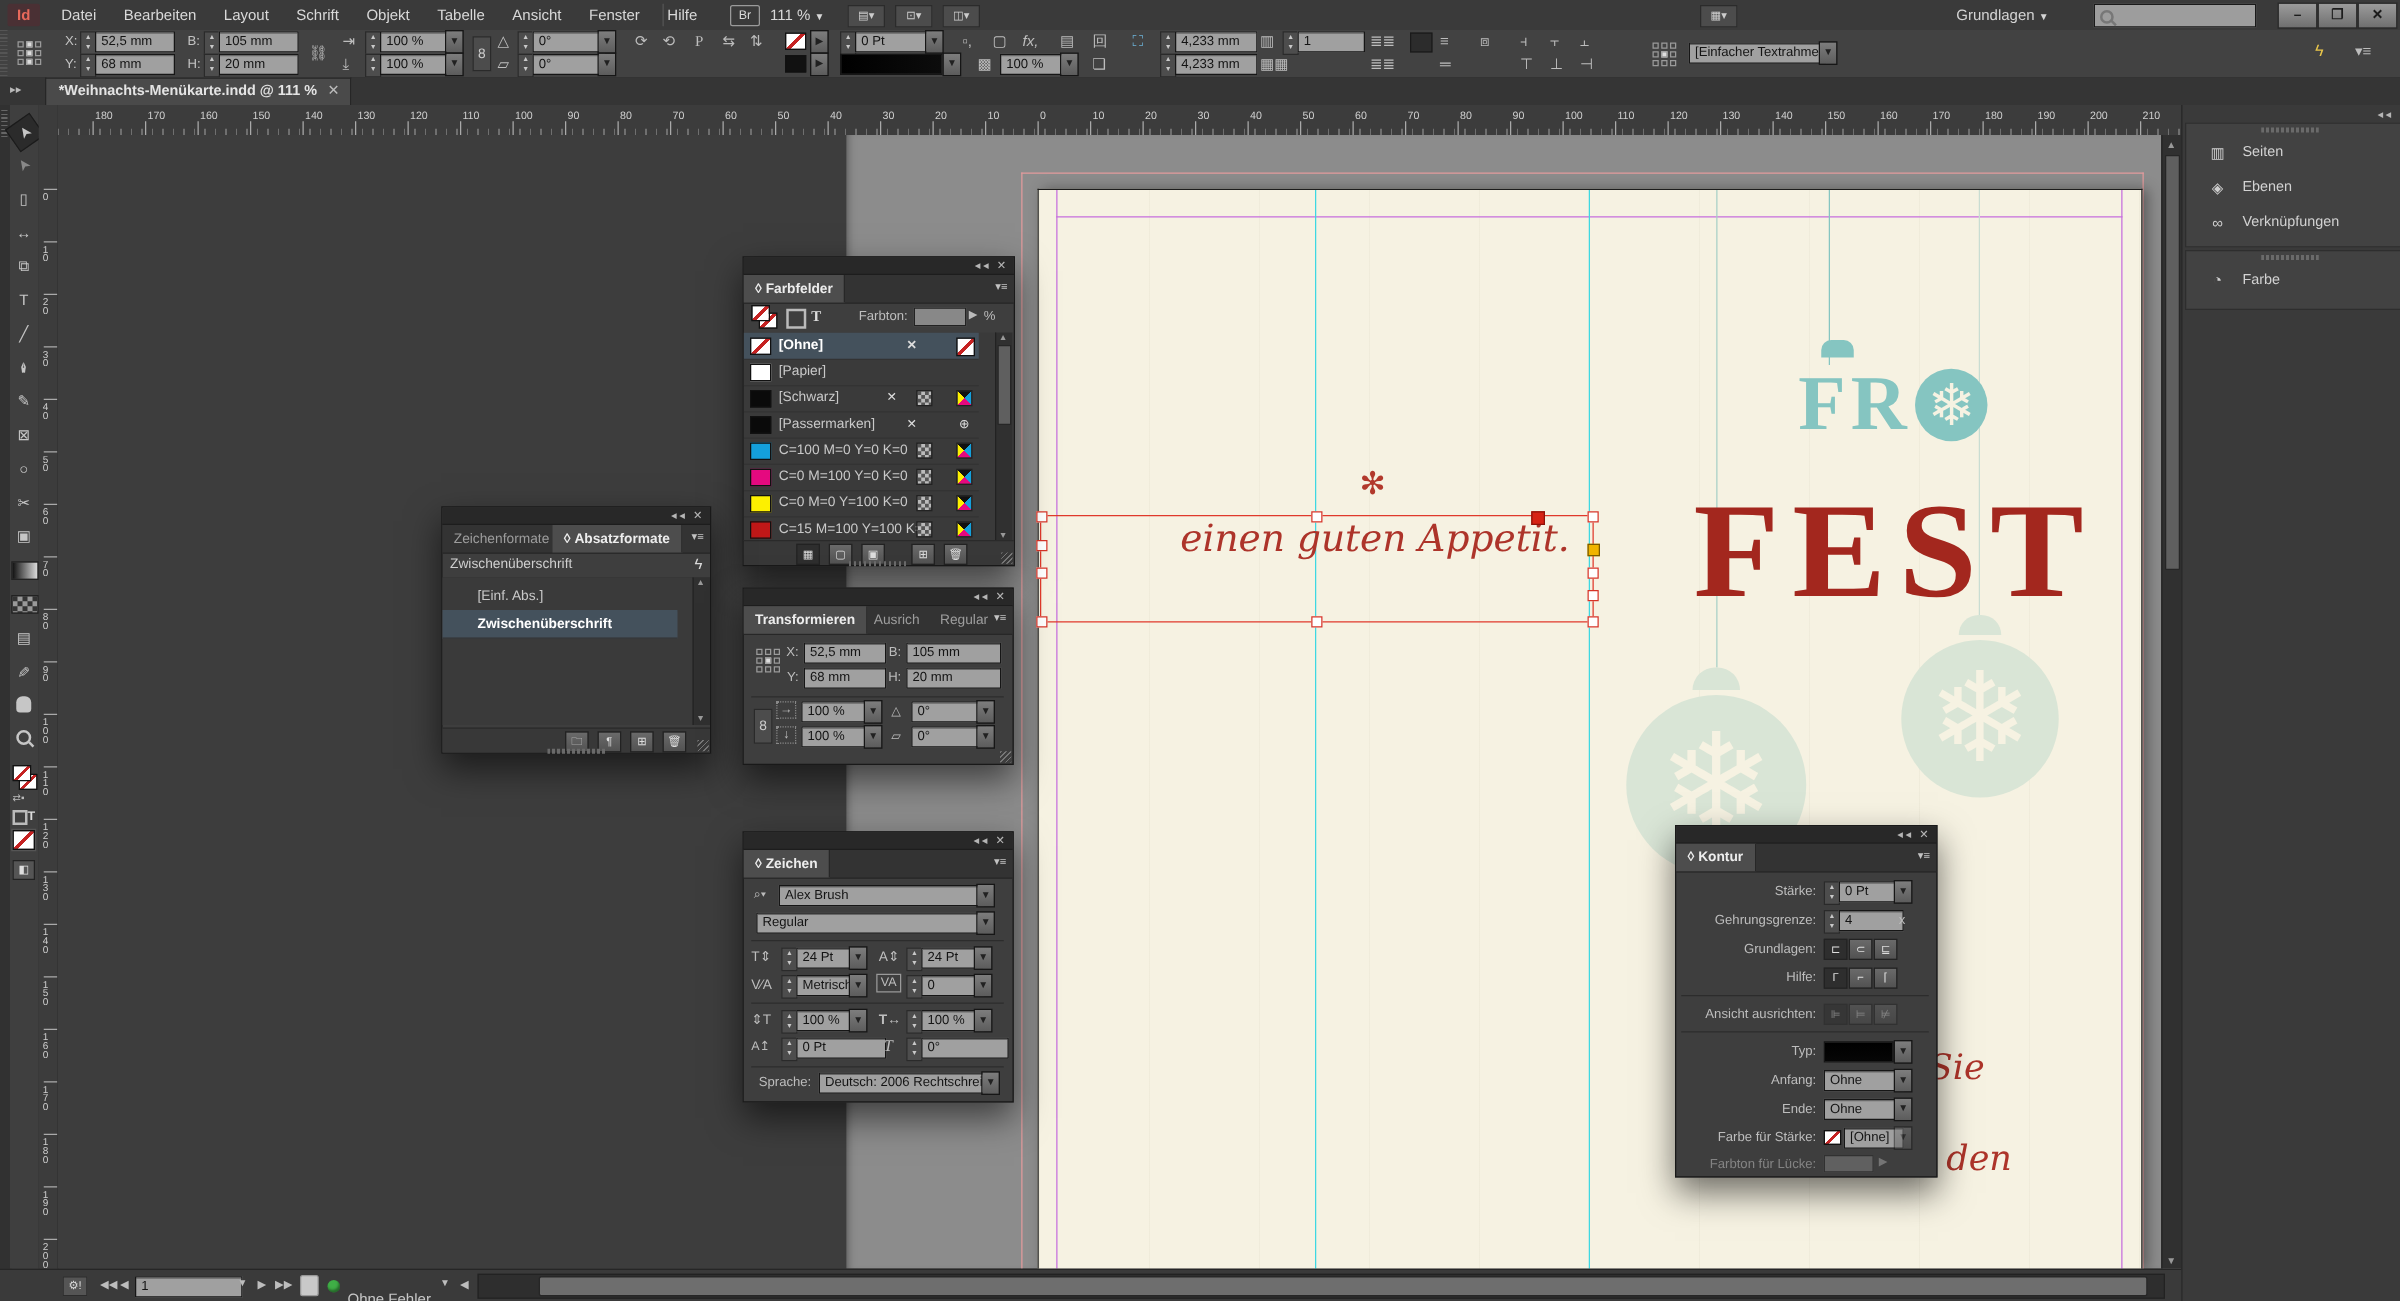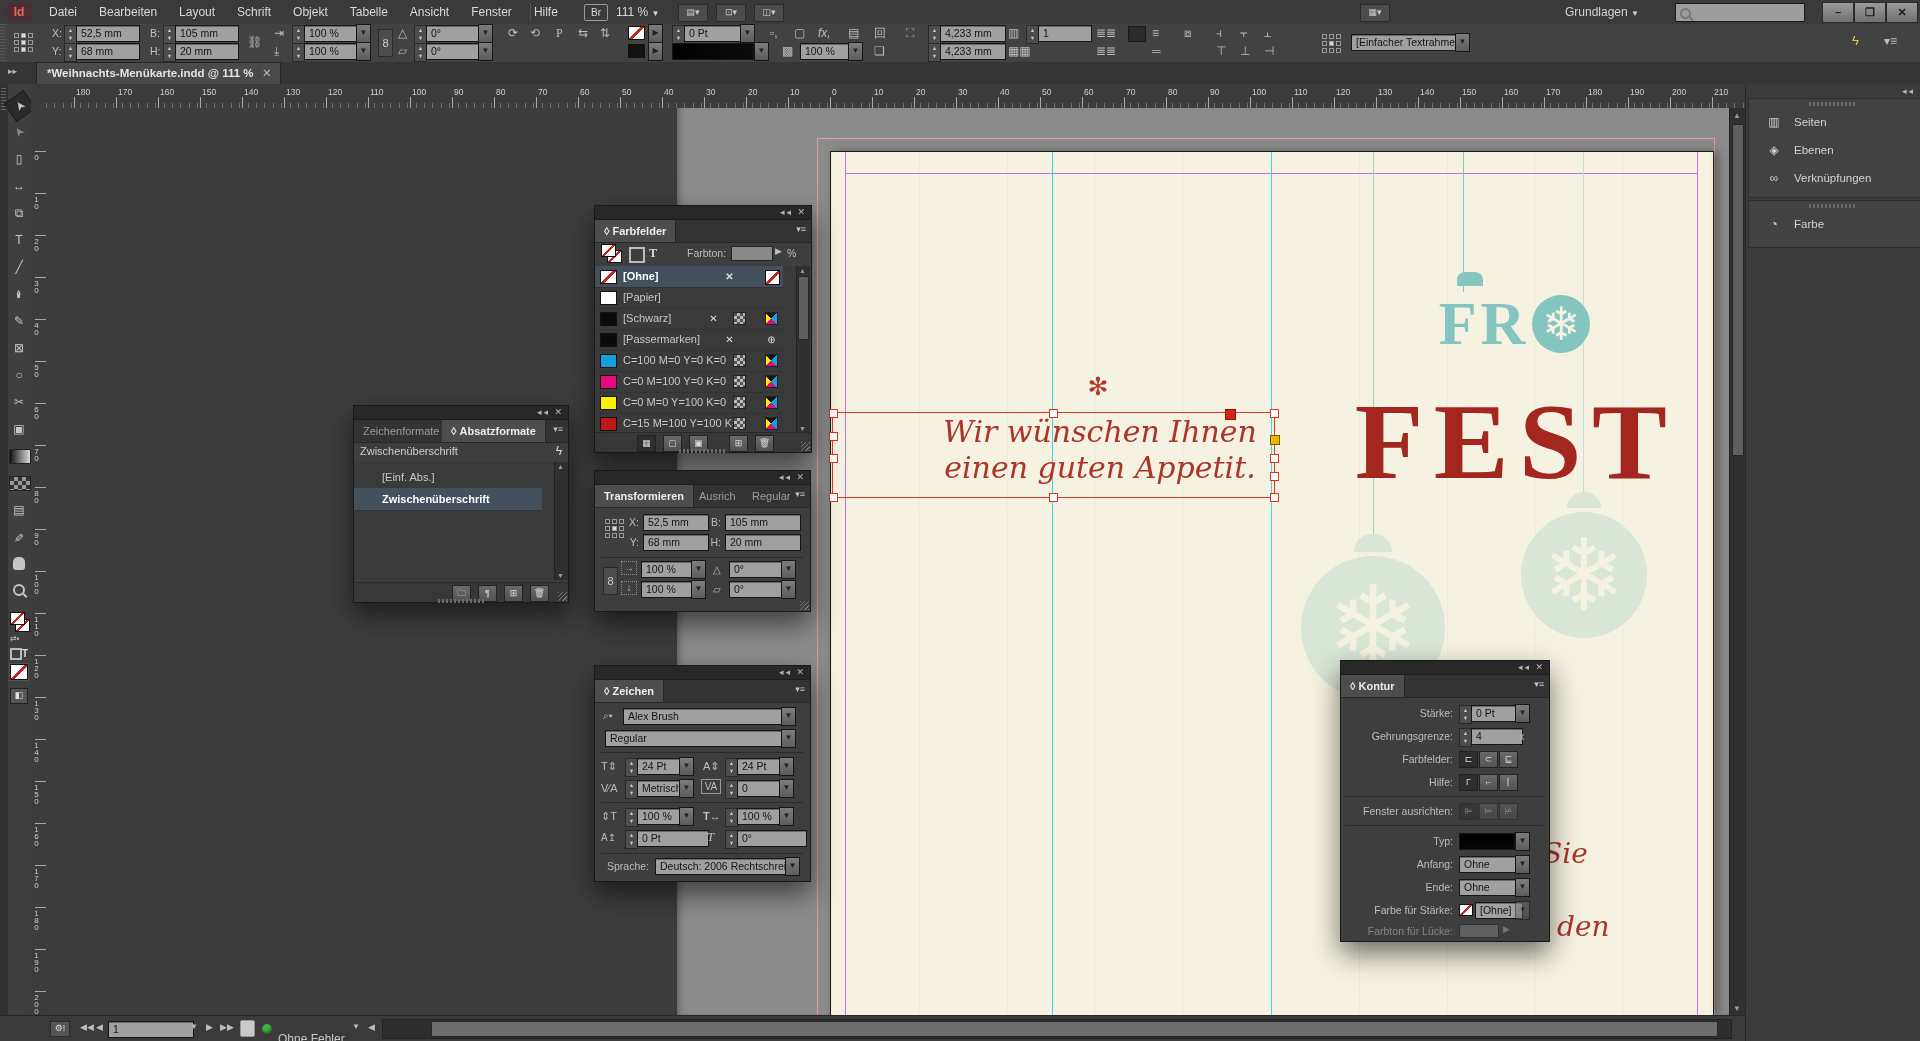--- a/index.html
+++ b/index.html
@@ -416,21 +416,20 @@
         <span class="serif-title" style="font-size:62px;color:#85c5c1;letter-spacing:4px;">FR</span>
         <span class="abs" style="left:146px;top:-16px;width:26px;height:14px;background:#85c5c1;border-radius:8px 8px 0 0;"></span>
         <span style="display:inline-block;width:58px;height:58px;border-radius:50%;background:#85c5c1;color:#f6f2e2;text-align:center;line-height:58px;font-size:46px;margin:0 3px;"><span>❄</span></span>
       </div>
 
       <div class="abs serif-title" style="left:480px;top:228px;width:410px;text-align:center;font-size:108px;color:#a3271e;letter-spacing:10px;transform:scaleX(1.04);">FEST</div>
 
       <div class="abs" style="left:252px;top:220px;width:30px;text-align:center;font-size:25px;color:#b2392c;"><span>✻</span></div>
 
       <div class="abs script" style="left:98px;top:262px;width:342px;text-align:center;font-size:30px;line-height:36px;">
-        <div>Wir wünschen Ihnen</div>
         <div>einen guten Appetit.</div>
       </div>
 
       <div class="abs script" style="left:712px;top:685px;font-size:28px;">Sie</div>
       <div class="abs script" style="left:726px;top:758px;font-size:28px;">den</div>
     </div>
 
     <div class="abs" style="left:786px;top:304px;width:441px;height:84px;border:1px solid #e0392b;" id="framebox">
         <div class="handle" style="left: 0px; top: 0px;"></div>
         <div class="handle" style="left: 0px; top: 23px;"></div>
@@ -677,30 +676,30 @@
       <span class="pmenu">▾≡</span>
     </div>
     <span class="prow-lbl" style="left:0;top:44px;width:112px;">Stärke:</span>
     <span class="stp" style="left:118px;top:44px;">▲<br>▼</span>
     <span class="fld" style="left:130px;top:44px;width:42px;">0 Pt</span>
     <span class="dd" style="left:174px;top:43px;">▼</span>
     <span class="prow-lbl" style="left:0;top:67px;width:112px;">Gehrungsgrenze:</span>
     <span class="stp" style="left:118px;top:67px;">▲<br>▼</span>
     <span class="fld" style="left:130px;top:67px;width:42px;">4</span>
     <span class="prow-lbl" style="left:178px;top:67px;width:12px;text-align:left;">x</span>
-    <span class="prow-lbl" style="left:0;top:90px;width:112px;">Farbfelder:</span>
+    <span class="prow-lbl" style="left:0;top:90px;width:112px;">Grundlagen:</span>
     <span class="sqbtn pressed" style="left:118px;top:90px;">⊏</span>
     <span class="sqbtn" style="left:138px;top:90px;">⊂</span>
     <span class="sqbtn" style="left:158px;top:90px;">⊑</span>
     <span class="prow-lbl" style="left:0;top:113px;width:112px;">Hilfe:</span>
     <span class="sqbtn pressed" style="left:118px;top:113px;">Γ</span>
     <span class="sqbtn" style="left:138px;top:113px;">⌐</span>
     <span class="sqbtn" style="left:158px;top:113px;">⌈</span>
     <div class="abs" style="left:4px;top:135px;width:198px;height:1px;background:#2c2c2c;"></div>
-    <span class="prow-lbl" style="left:0;top:142px;width:112px;">Fenster ausrichten:</span>
+    <span class="prow-lbl" style="left:0;top:142px;width:112px;">Ansicht ausrichten:</span>
     <span class="sqbtn pressed disabled" style="left:118px;top:142px;">⊫</span>
     <span class="sqbtn disabled" style="left:138px;top:142px;">⊨</span>
     <span class="sqbtn disabled" style="left:158px;top:142px;">⊭</span>
     <div class="abs" style="left:4px;top:164px;width:198px;height:1px;background:#2c2c2c;"></div>
     <span class="prow-lbl" style="left:0;top:172px;width:112px;">Typ:</span>
     <span class="abs" style="left:118px;top:172px;width:54px;height:15px;background:linear-gradient(#000,#060606);border:1px solid #161616;"></span>
     <span class="dd" style="left:174px;top:171px;">▼</span>
     <span class="prow-lbl" style="left:0;top:195px;width:112px;">Anfang:</span>
     <span class="fld" style="left:118px;top:195px;width:54px;">Ohne</span>
     <span class="dd" style="left:174px;top:194px;">▼</span>

